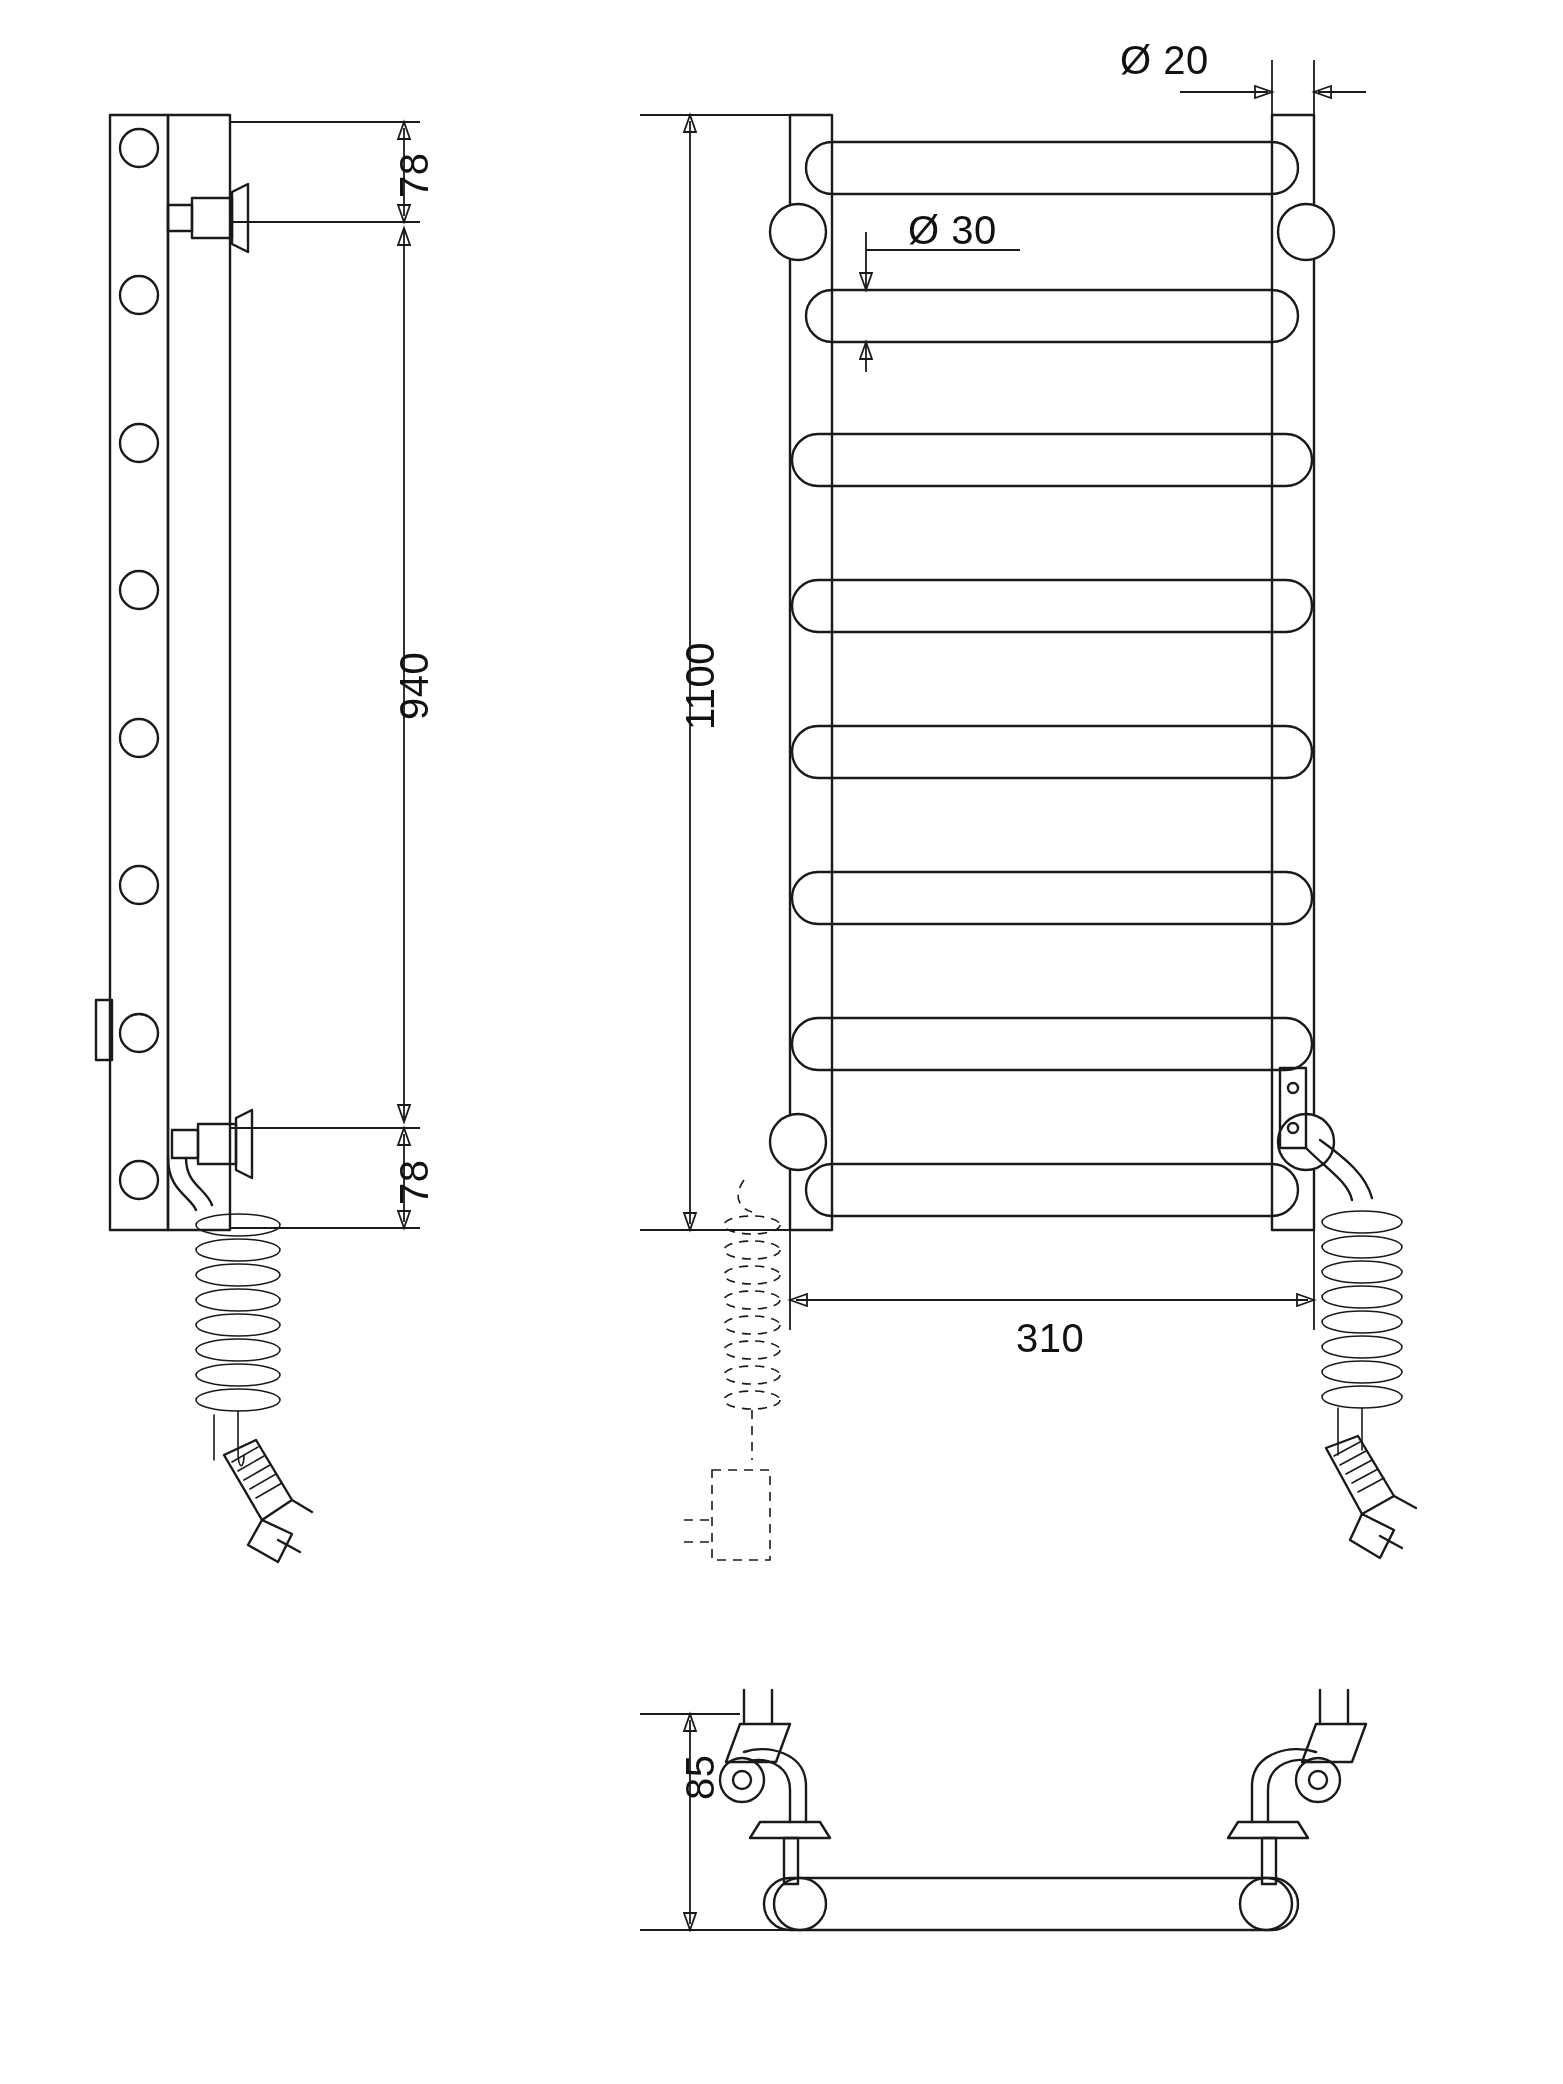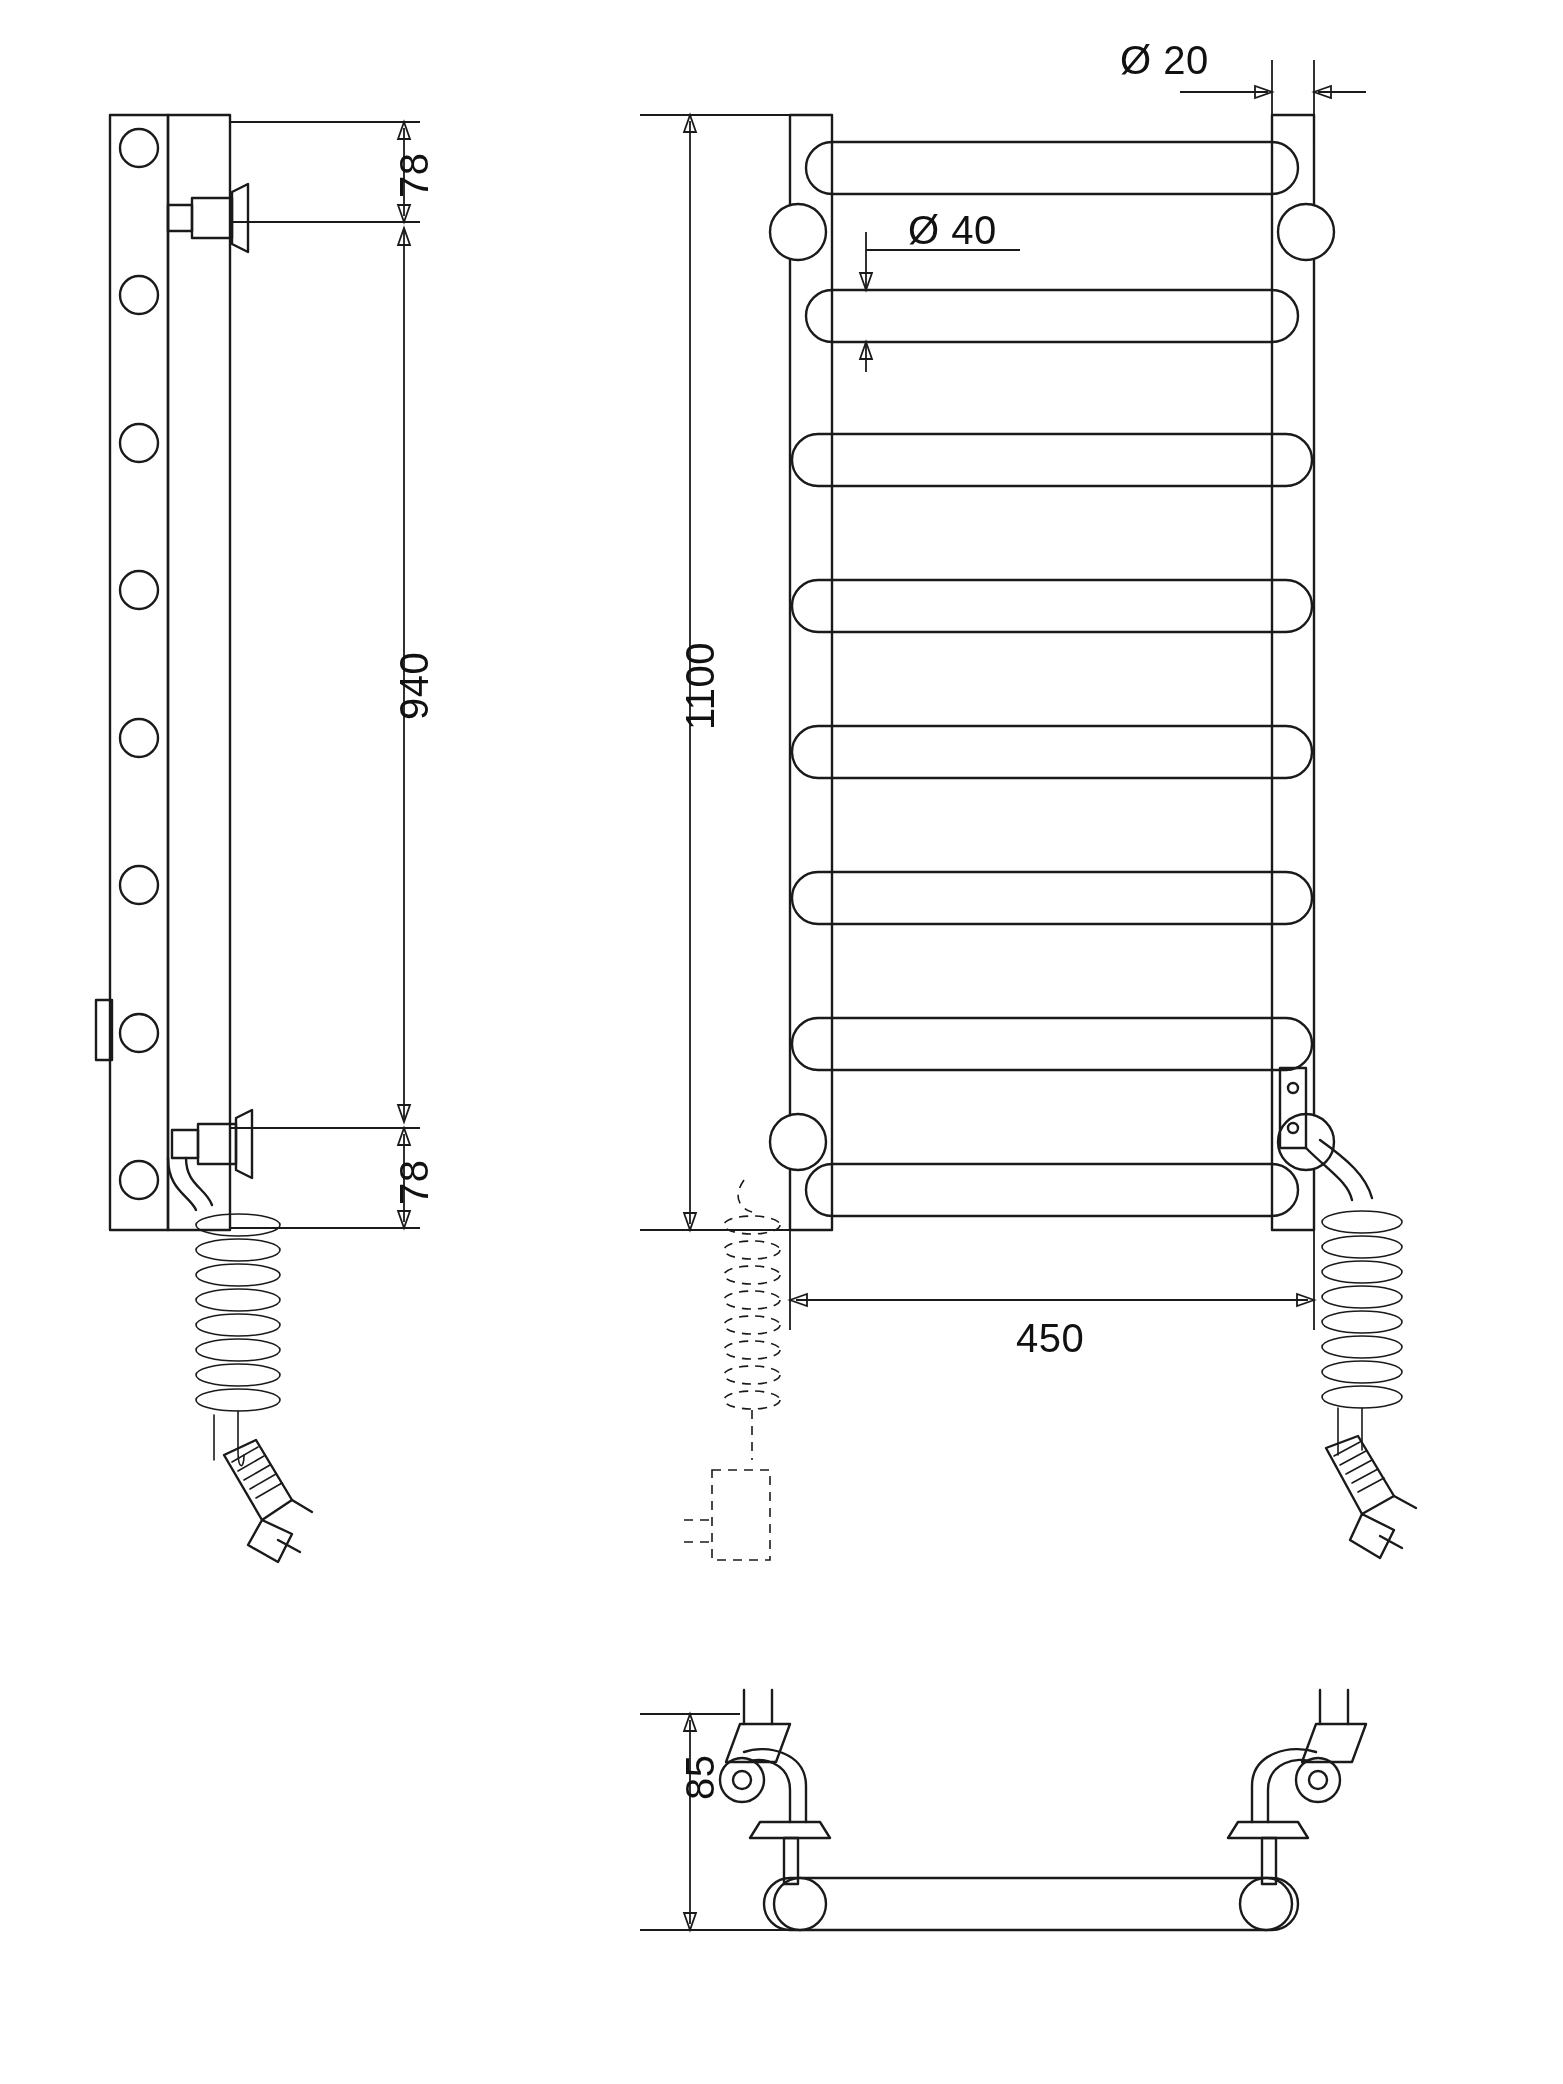--- a/index.html
+++ b/index.html
@@ -292,21 +292,21 @@
   </svg>
 
   <div class="dimtext rot" style="left:392px; top:198px;">78</div>
 
   <div class="dimtext rot" style="left:392px; top:720px;">940</div>
 
   <div class="dimtext rot" style="left:392px; top:1205px;">78</div>
 
   <div class="dimtext rot" style="left:678px; top:730px;">1100</div>
 
-  <div class="dimtext" style="left:1016px; top:1316px;">450</div>
+  <div class="dimtext" style="left:1016px; top:1316px;">310</div>
 
   <div class="dimtext" style="left:1120px; top:38px;">Ø 20</div>
 
-  <div class="dimtext" style="left:908px; top:208px;">Ø 40</div>
+  <div class="dimtext" style="left:908px; top:208px;">Ø 30</div>
 
   <div class="dimtext rot" style="left:678px; top:1800px;">85</div>
 
 </div>
 
 </body></html>

